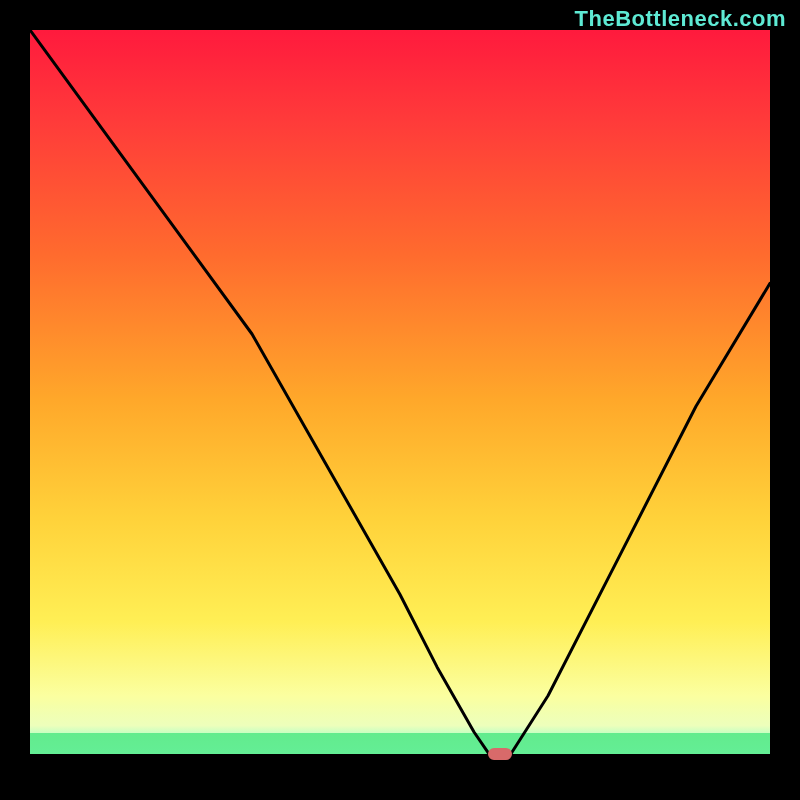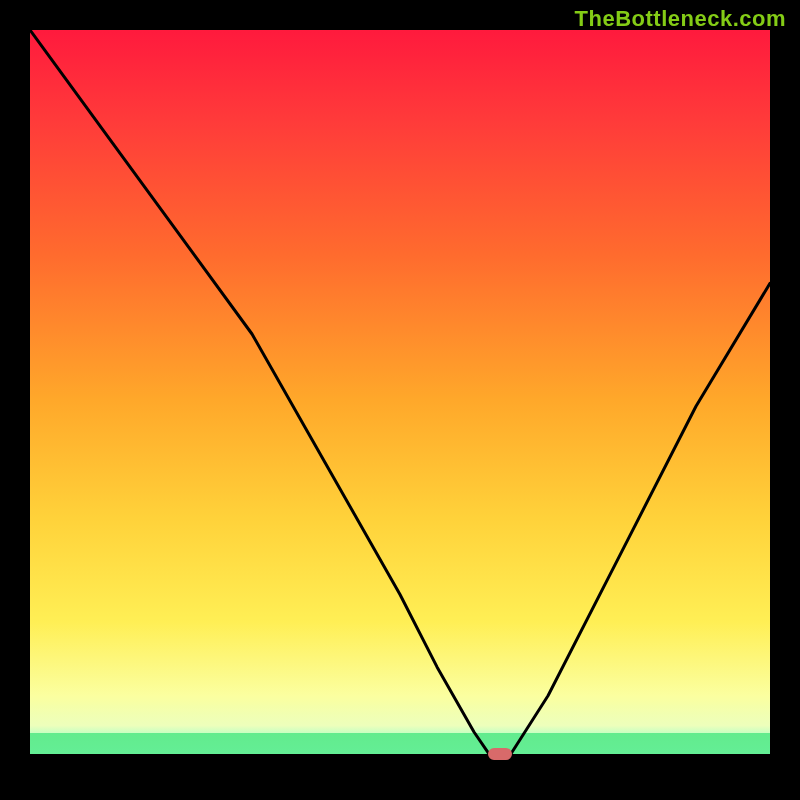--- a/index.html
+++ b/index.html
@@ -14,21 +14,21 @@
   .frame {
     position: relative;
     width: 800px;
     height: 800px;
     background: #000;
   }
   .watermark {
     position: absolute;
     top: 6px;
     right: 14px;
-    color: #84cc16;
+    color: #5eead4;
     font-size: 22px;
     font-weight: 600;
     letter-spacing: 0.5px;
     z-index: 20;
   }
   .plot-area {
     position: absolute;
     left: 30px;
     top: 30px;
     width: 740px;

